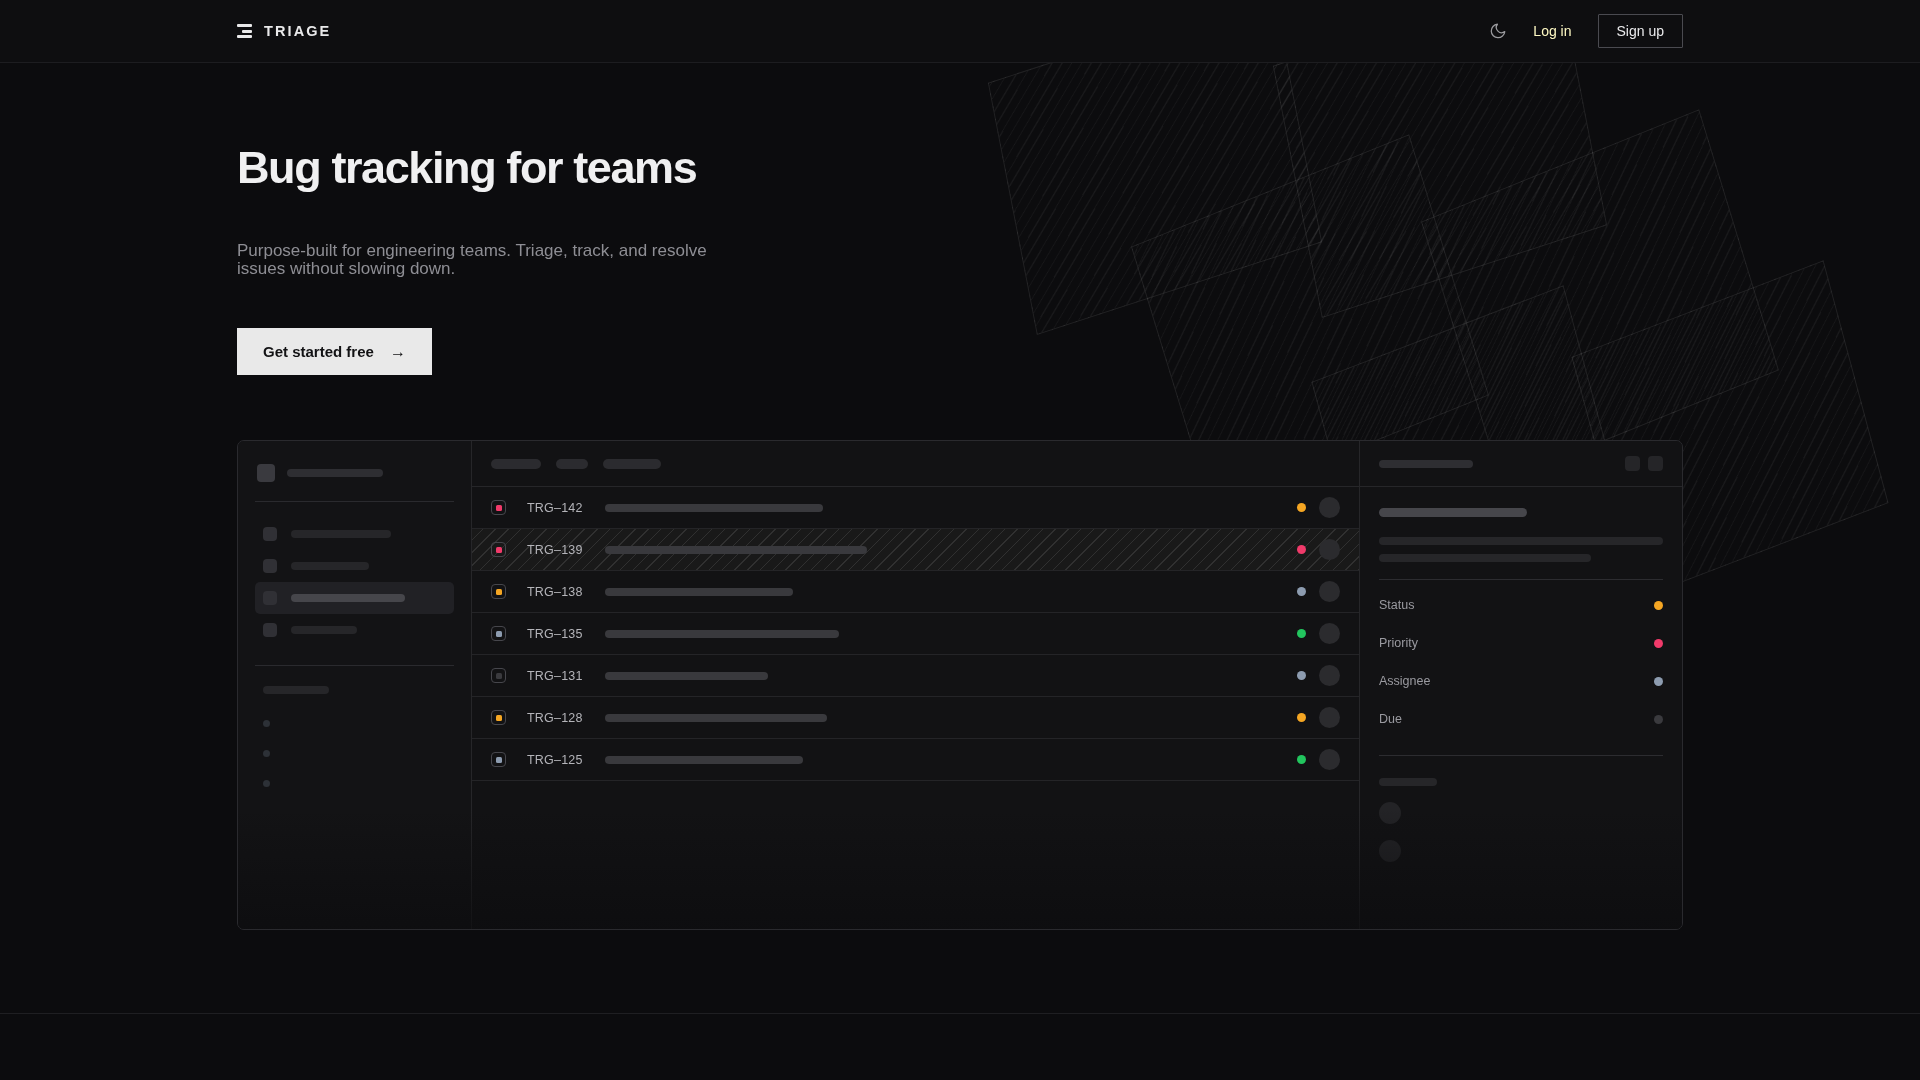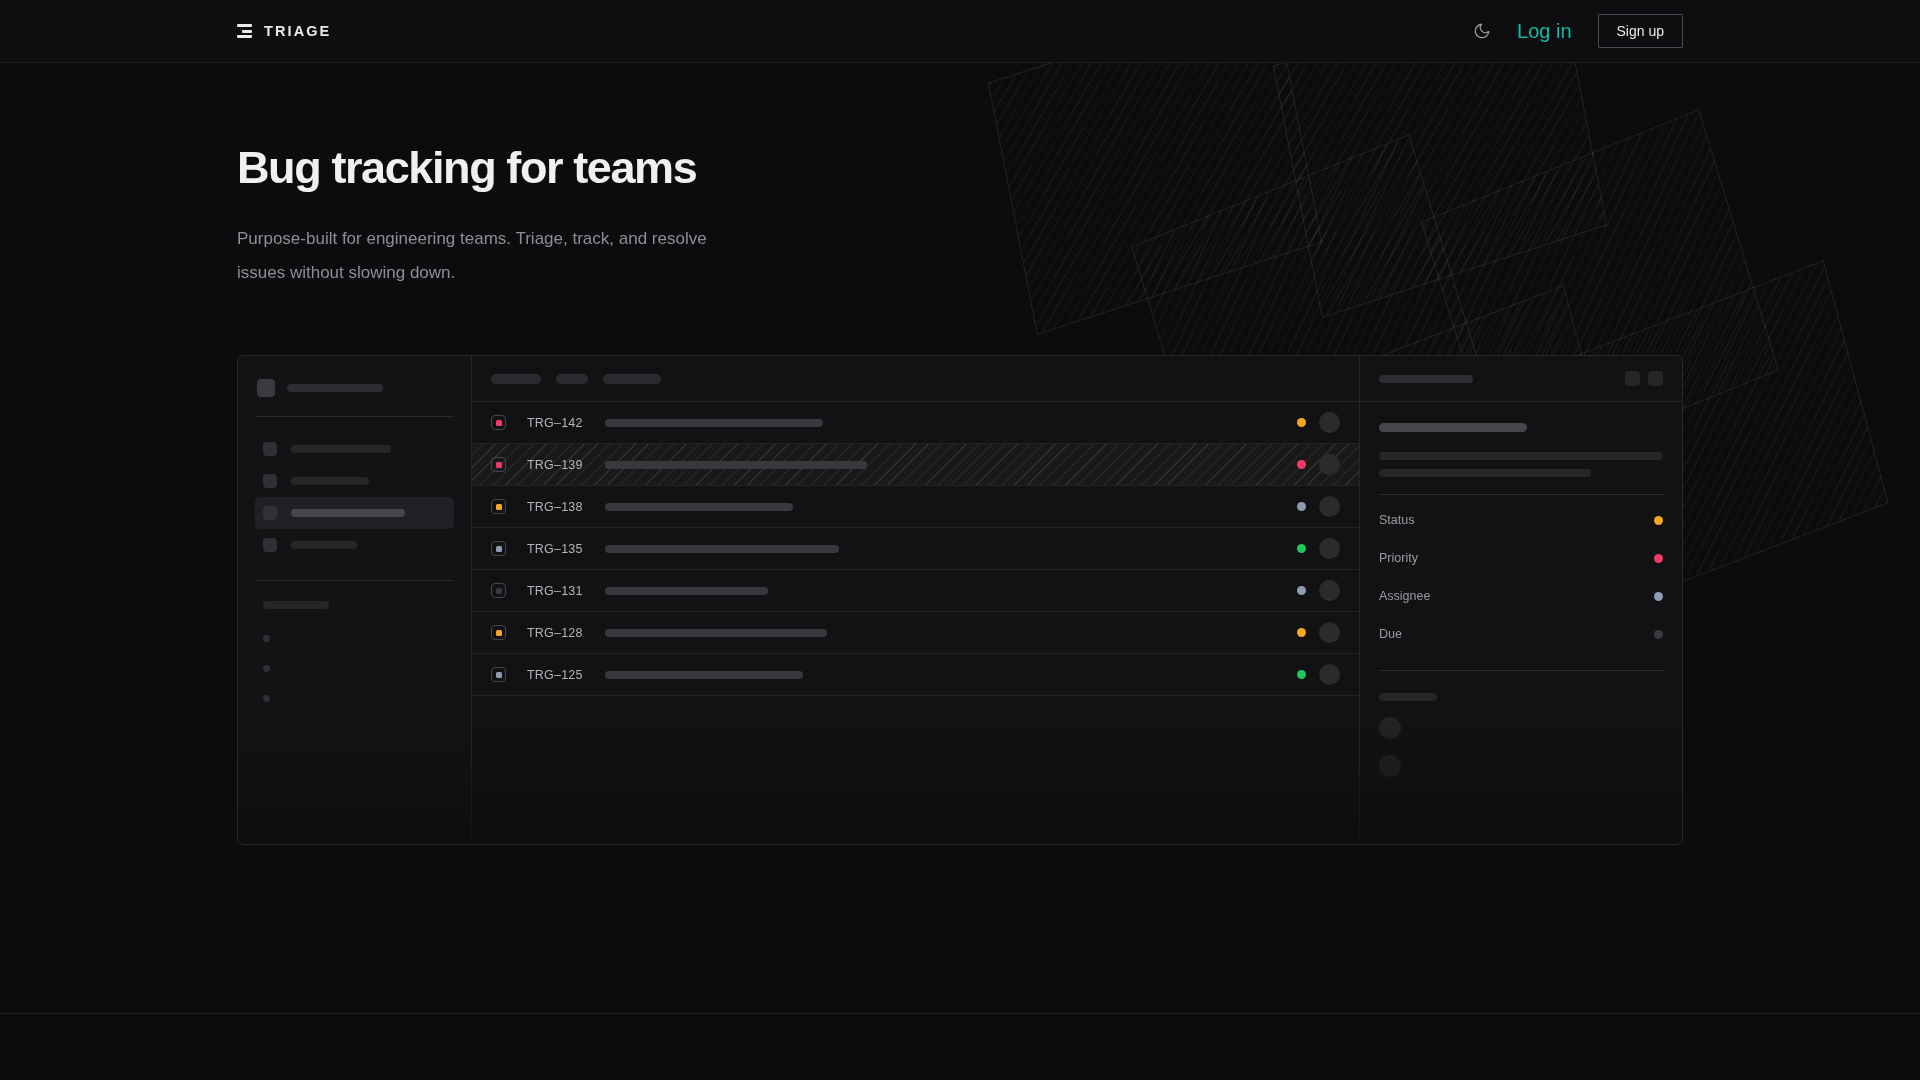--- a/index.html
+++ b/index.html
@@ -69,22 +69,22 @@
   .logo-mark i:nth-child(3) { width: 15px; }
   .brand-name {
     color: #e9e9ea;
     font-size: 14.5px;
     font-weight: 700;
     letter-spacing: 2.1px;
   }
   .nav-right { display: flex; align-items: center; gap: 26px; }
   .moon-icon { width: 18px; height: 18px; display: block; color: #9b9b9f; }
   .login-link {
-    color: #14b8a6;
-    font-size: 20px;
+    color: #fef9c3;
+    font-size: 14px;
     text-decoration: none;
     cursor: pointer;
   }
   .signup-btn {
     border: 1px solid #4a4a50;
     background: transparent;
     color: #eaeaec;
     font-family: inherit;
     font-size: 14px;
     padding: 8px 18px;
@@ -100,24 +100,24 @@
   }
   .hero h1 {
     color: #f0f0f1;
     font-size: 45px;
     line-height: 64px;
     font-weight: 700;
     letter-spacing: -1.4px;
     max-width: 660px;
   }
   .hero p {
-    margin-top: 22px;
+    margin-top: 42px;
     color: #8e8e94;
     font-size: 17px;
-    line-height: 34px;
+    line-height: 18px;
     max-width: 470px;
   }
   .cta {
     margin-top: 50px;
     display: inline-flex;
     align-items: center;
     gap: 16px;
     background: #e9e9e9;
     color: #121214;
     font-size: 15px;
@@ -317,20 +317,24 @@
       <a class="login-link" href="#">Log in</a>
       <button class="signup-btn">Sign up</button>
     </div>
   </header>
 
   <section class="hero">
     <h1>
       <span>Bug tracking for teams</span><br>
     </h1>
     <p>Purpose-built for engineering teams. Triage, track, and resolve issues without slowing down.</p>
+    <button class="cta">
+      <span>Get started free</span>
+      <span class="arr">→</span>
+    </button>
   </section>
 
   <section class="mock-wrap">
     <div class="mock">
 
       <aside class="m-sidebar">
         <div class="ws-head">
           <span class="ws-avatar"></span>
           <span class="sk" id="ws-name" style="width: 96px;"></span>
         </div>

